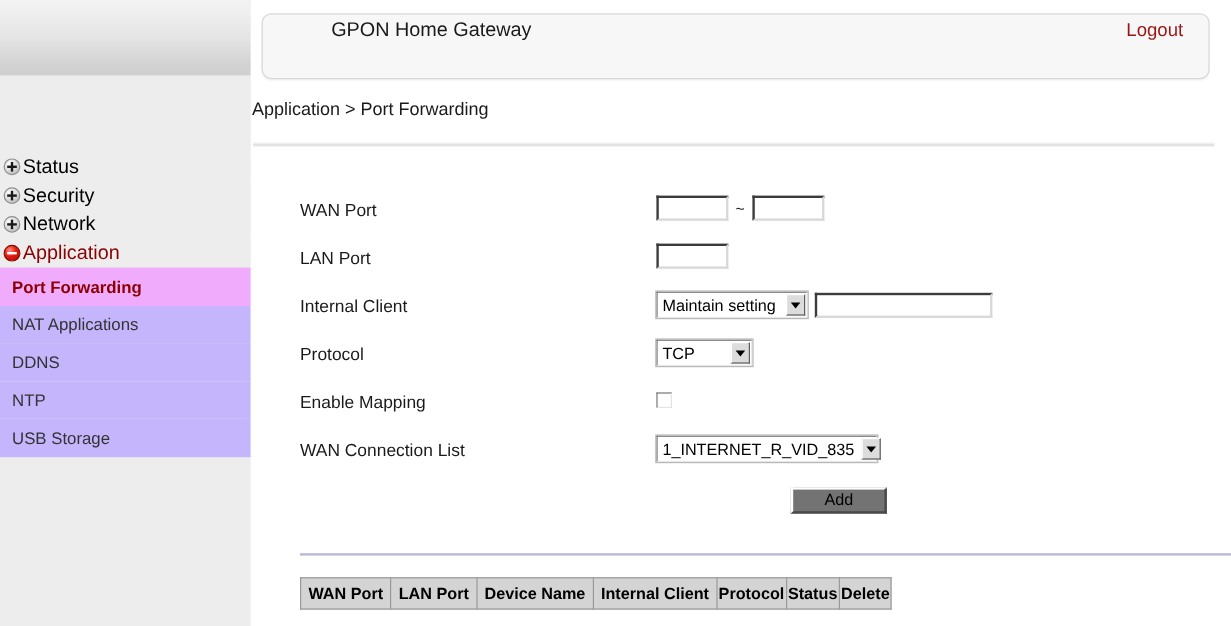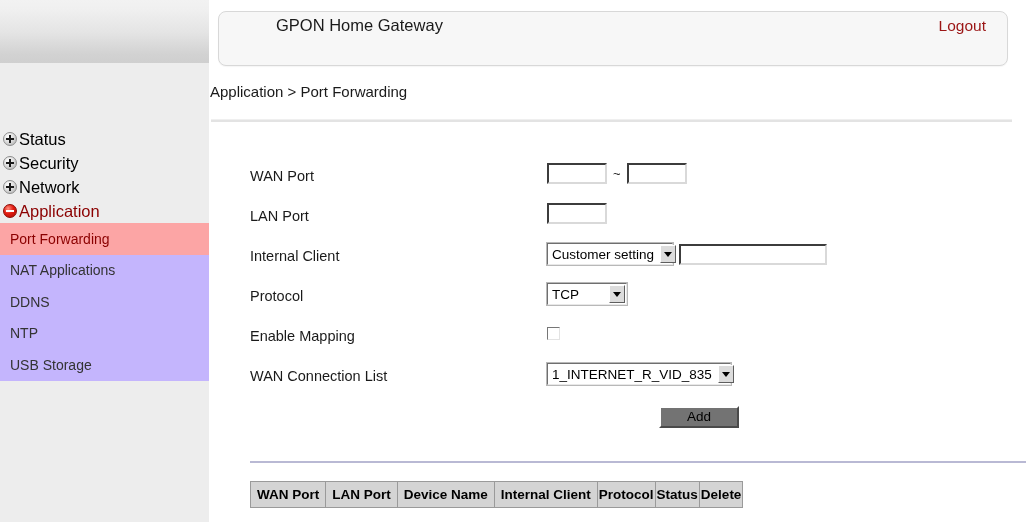--- a/index.html
+++ b/index.html
@@ -83,23 +83,23 @@
     display: flex;
     align-items: center;
     height: 31.5px;
     padding-left: 10px;
     font-size: 14px;
     color: #333333;
     background: #c4b5fd;
     white-space: nowrap;
   }
   .nav-sub.active {
-    background: #fca5a5;
+    background: #f0abfc;
     color: #8B0000;
-    font-weight: normal;
+    font-weight: bold;
   }
 
   
   #main {
     position: absolute;
     left: 209px; top: 0;
     width: 817px; height: 522px;
     background: #ffffff;
   }
   #titlebar {
@@ -359,21 +359,21 @@
         <div class="flabel">LAN Port</div>
         <div class="fctl">
           <input class="txt w-port" type="text" value="" style="">
         </div>
       </div>
 
       <div class="frow">
         <div class="flabel">Internal Client</div>
         <div class="fctl">
           <div class="sel" id="sel-internal-client">
-            <span class="sel-text">Customer setting</span>
+            <span class="sel-text">Maintain setting</span>
             <span class="arrow"></span>
           </div>
           <input class="txt w-client" type="text" style="margin-left: 6px;" value="">
         </div>
       </div>
 
       <div class="frow">
         <div class="flabel">Protocol</div>
         <div class="fctl">
           <div class="sel" id="sel-protocol">

